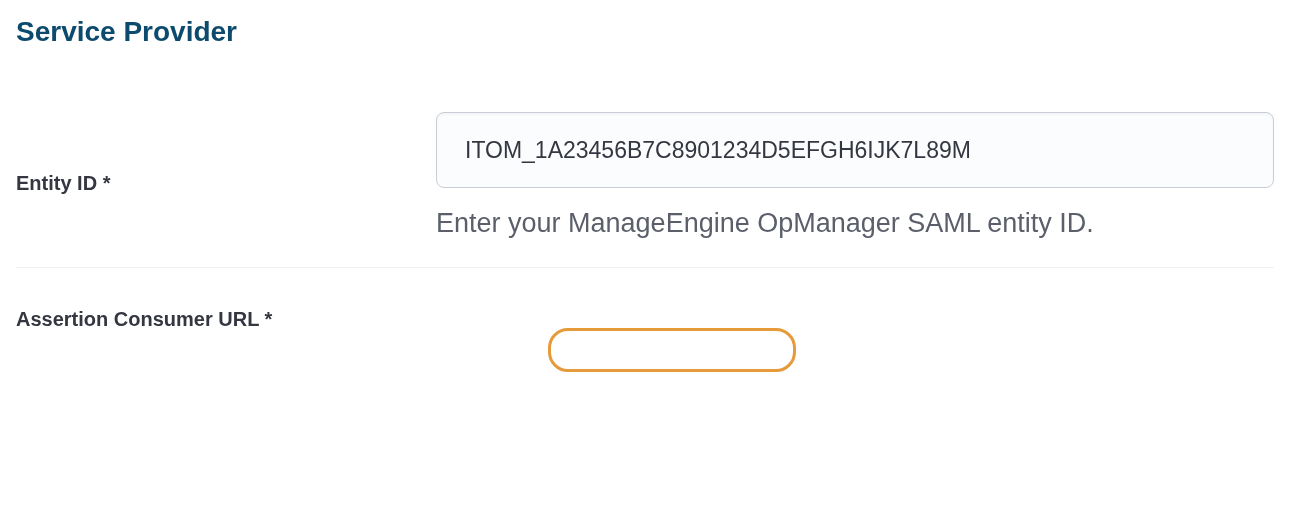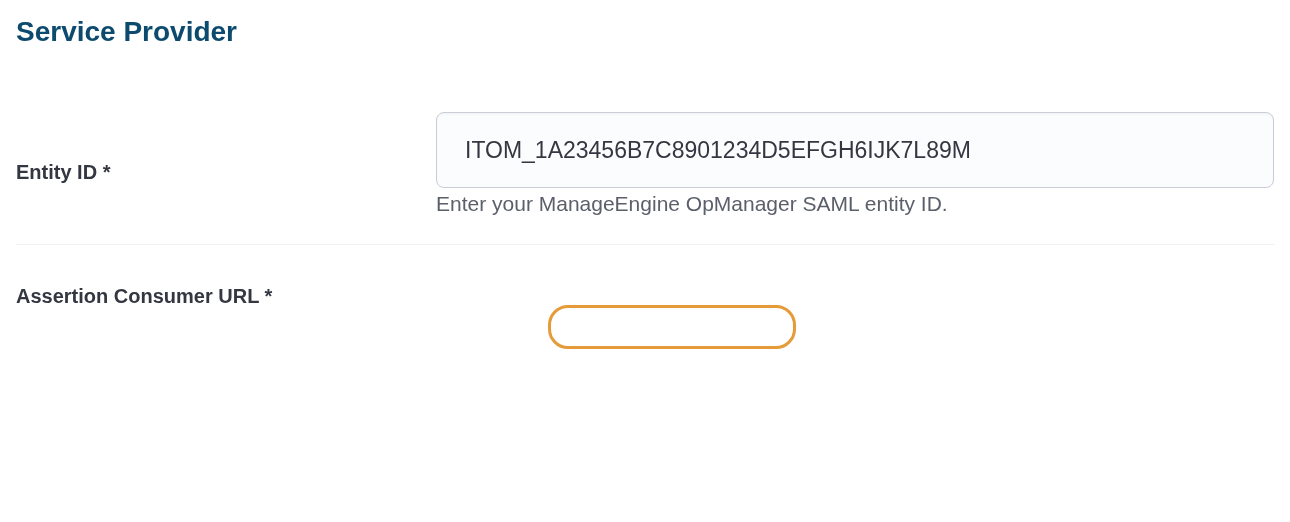--- a/index.html
+++ b/index.html
@@ -45,22 +45,22 @@
     padding: 0 28px;
     font-size: 23px;
     color: #343741;
     background: #fbfcfd;
     border: 1px solid #c9cdd6;
     border-radius: 8px;
     outline: none;
     box-shadow: inset 0 2px 2px rgba(0,0,0,0.03);
   }
   .help {
-    margin-top: 4px;
-    font-size: 21px;
+    margin-top: 20px;
+    font-size: 27px;
     color: #5a5f6a;
   }
   
   .highlight-ring {
     position: absolute;
     border: 3px solid #e59b3a;
     border-radius: 20px;
     pointer-events: none;
   }
 </style>

